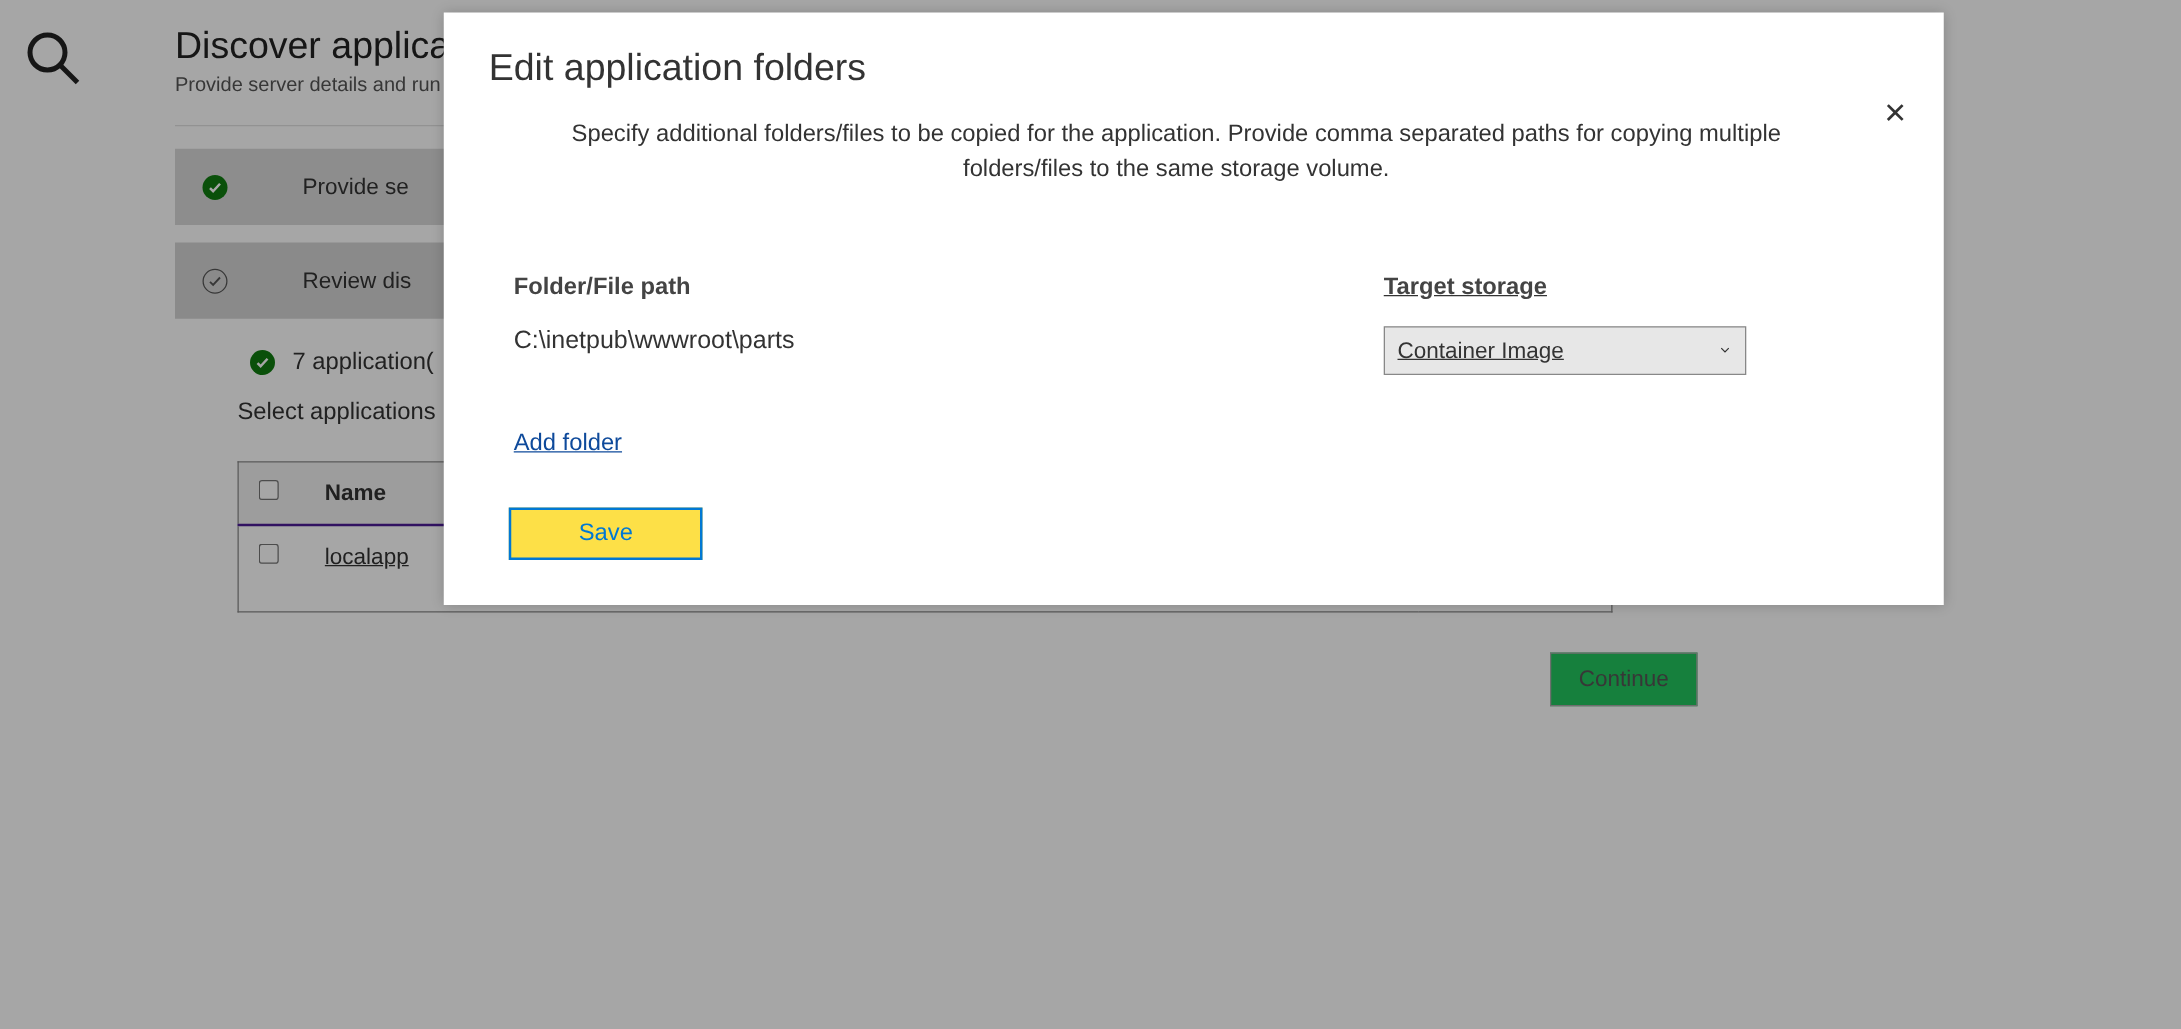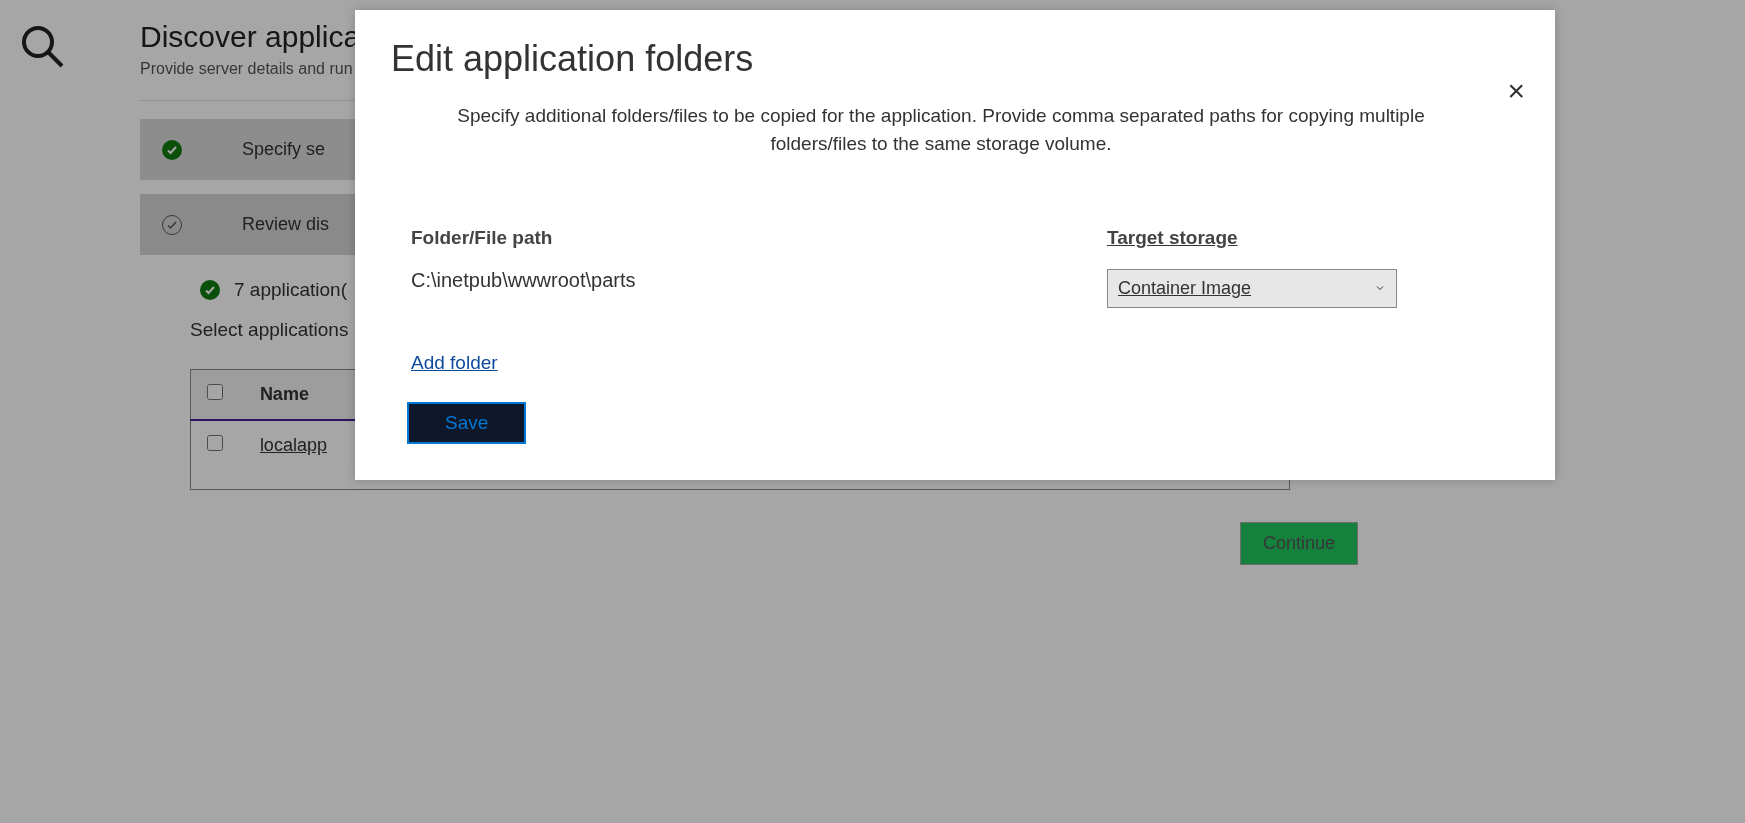--- a/index.html
+++ b/index.html
@@ -156,21 +156,21 @@
       position: absolute;
       top: 10px;
       left: 355px;
       right: 0;
       width: 1200px;
       background: #fff;
       padding: 28px 36px 36px 36px;
       box-shadow: 0 0 10px rgba(0,0,0,0.2);
     }
     .modal-title {
-      font-size: 36px;
+      font-size: 30px;
       font-weight: 400;
       margin-bottom: 22px;
     }
     .modal-close {
       position: absolute;
       top: 60px;
       right: 24px;
       font-size: 30px;
       color: #333;
       cursor: pointer;
@@ -217,26 +217,26 @@
       margin-left: 20px;
       margin-top: 44px;
       display:inline-block;
       color: #0e4a9b;
       text-decoration: underline;
       font-size: 19px;
       cursor: pointer;
     }
     .save-btn {
       margin-left: 16px;
-      margin-top: 28px;
+      margin-top: 40px;
       border: 2px solid #0078d4;
-      background: #0f172a;
+      background: #fde047;
       color: #0078d4;
       font-size: 19px;
-      padding: 8px 36px;
+      padding: 8px 54px;
       cursor:pointer;
     }
     input[type=checkbox] {
       width: 16px; height:16px;
     }
   </style>
 </head>
 <body>
 
 <div class="bg-page">
@@ -249,21 +249,21 @@
   <div class="bg-main">
     <div class="bg-title">Discover applica</div>
     <div class="bg-subtitle">Provide server details and run</div>
     <hr class="bg-hr">
     <div class="step-row">
       <span class="green-check-circle">
         <svg width="12" height="12" viewBox="0 0 24 24" fill="none" stroke="#fff" stroke-width="4">
             <polyline points="4,13 9,18 20,6"></polyline>
           </svg>
       </span>
-      <span>Specify se</span>
+      <span>Provide se</span>
     </div>
     <div class="step-row light">
       <span class="open-check-circle">
         <svg width="12" height="12" viewBox="0 0 24 24" fill="none" stroke="#555" stroke-width="3">
             <polyline points="4,13 9,18 20,6"></polyline>
           </svg>
       </span>
       <span>Review dis</span>
     </div>
     <div class="status-line">

